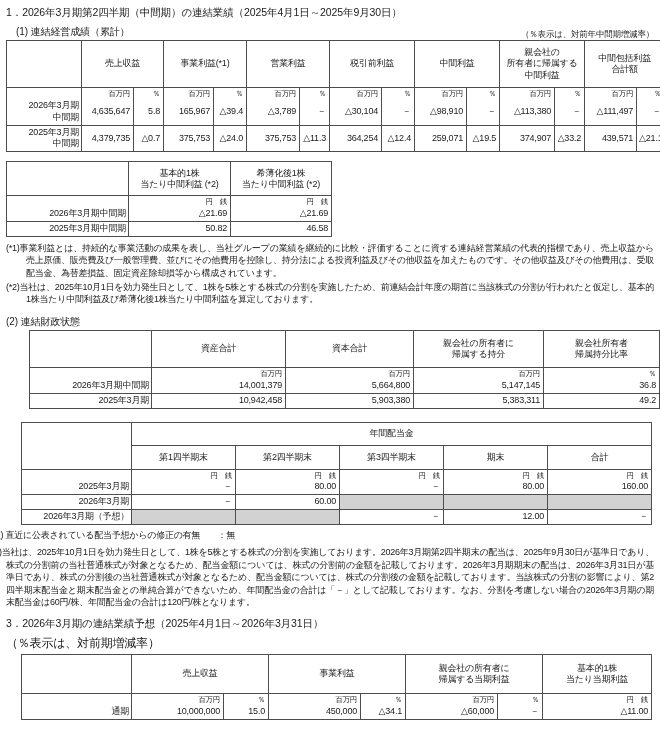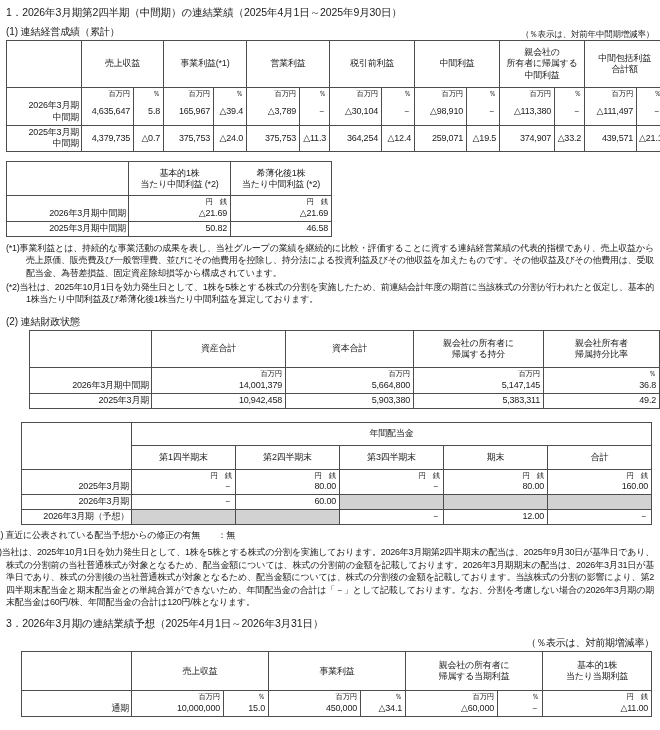--- a/index.html
+++ b/index.html
@@ -34,30 +34,30 @@
   .sub-h {
     font-size: 10px;
     margin: 0 0 2px 0;
     letter-spacing: -0.1px;
     white-space: nowrap;
   }
   .sub-h-row {
     display: flex;
     align-items: flex-end;
     justify-content: space-between;
+    margin-left: 10px;
   }
   .pct-note {
     font-size: 8.5px;
     text-align: right;
     white-space: nowrap;
     letter-spacing: -0.2px;
   }
   .pct-note-solo {
-    font-size: 10px;
-    text-align: right;
+    font-size: 12px;
     white-space: nowrap;
     margin: 0 0 2px 0;
     letter-spacing: -0.2px;
   }
 
   
   table.fin {
     border-collapse: collapse;
     table-layout: fixed;
     font-size: 8.6px;

